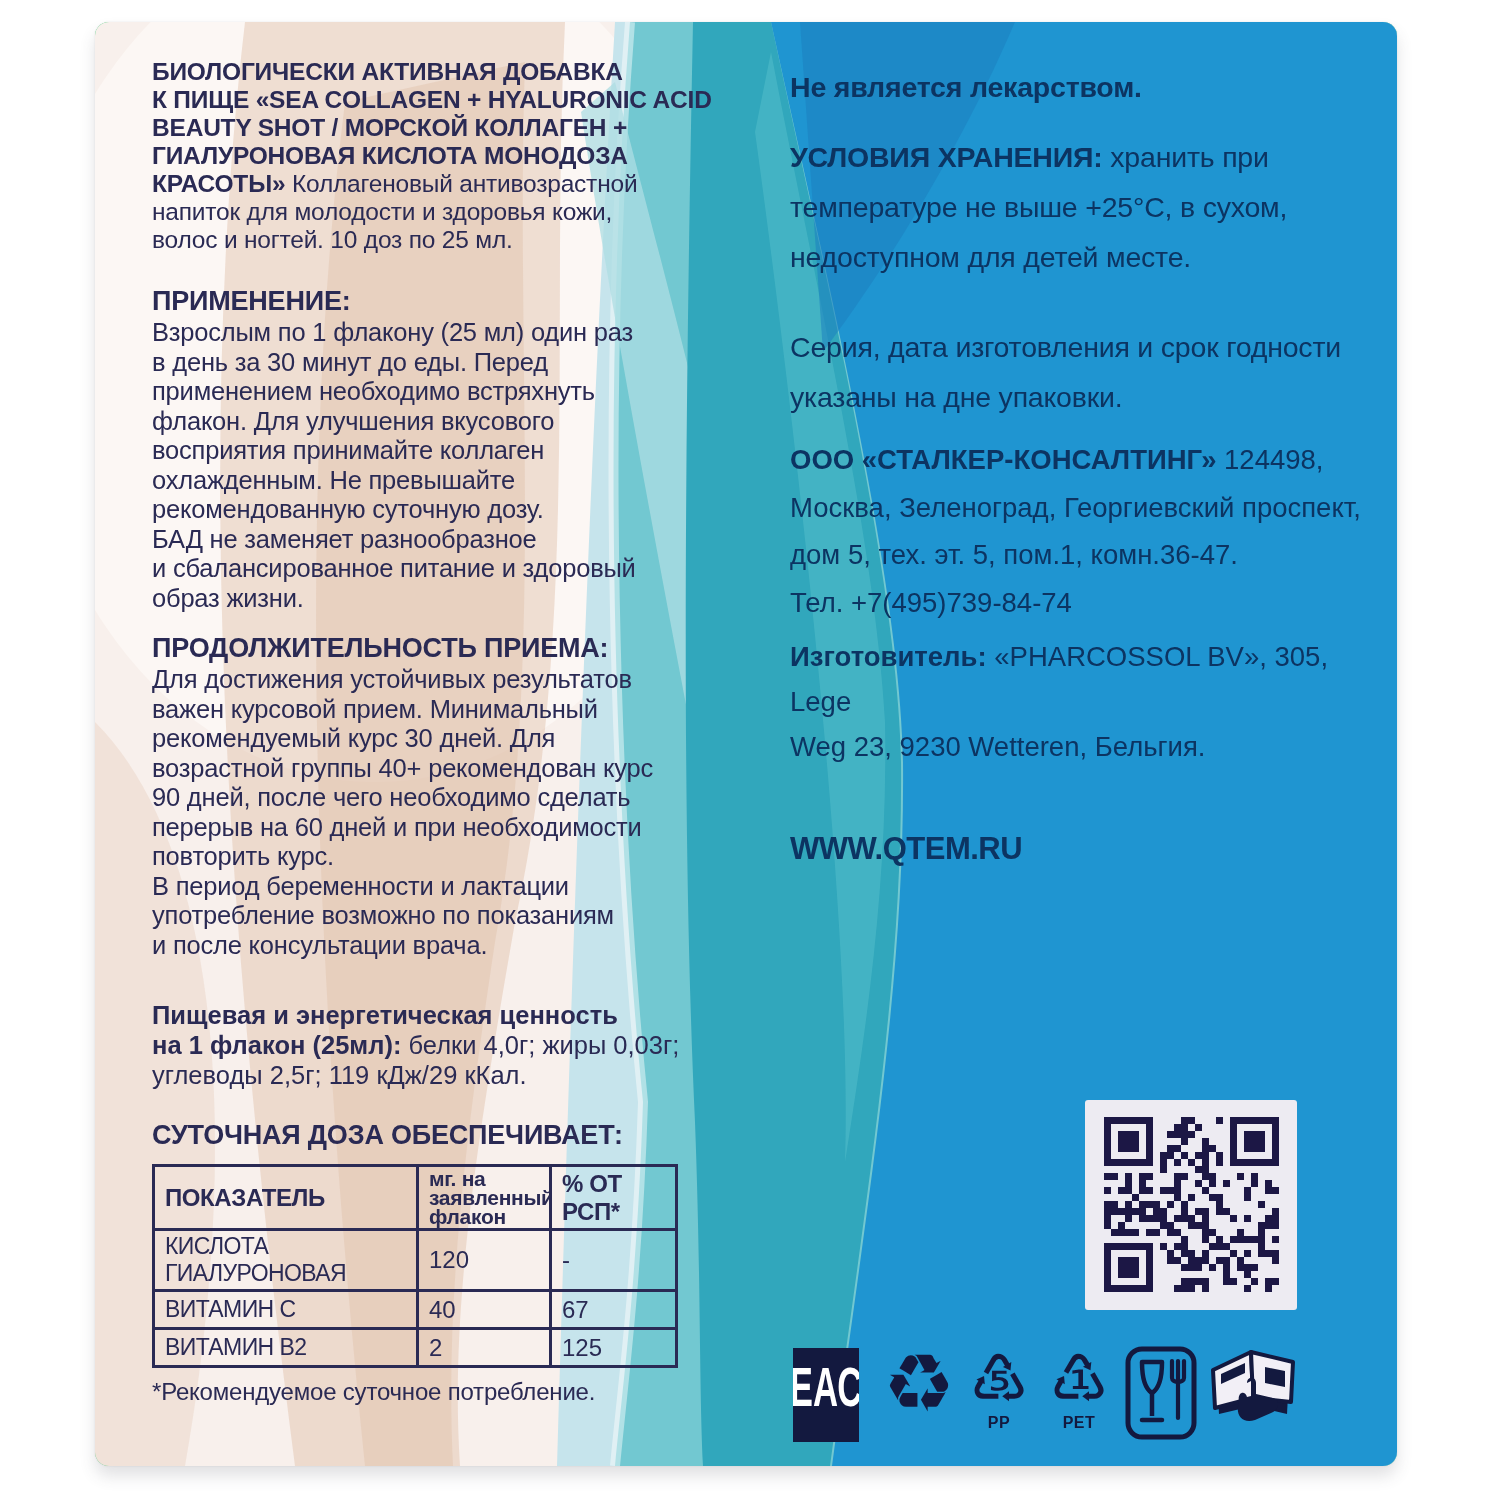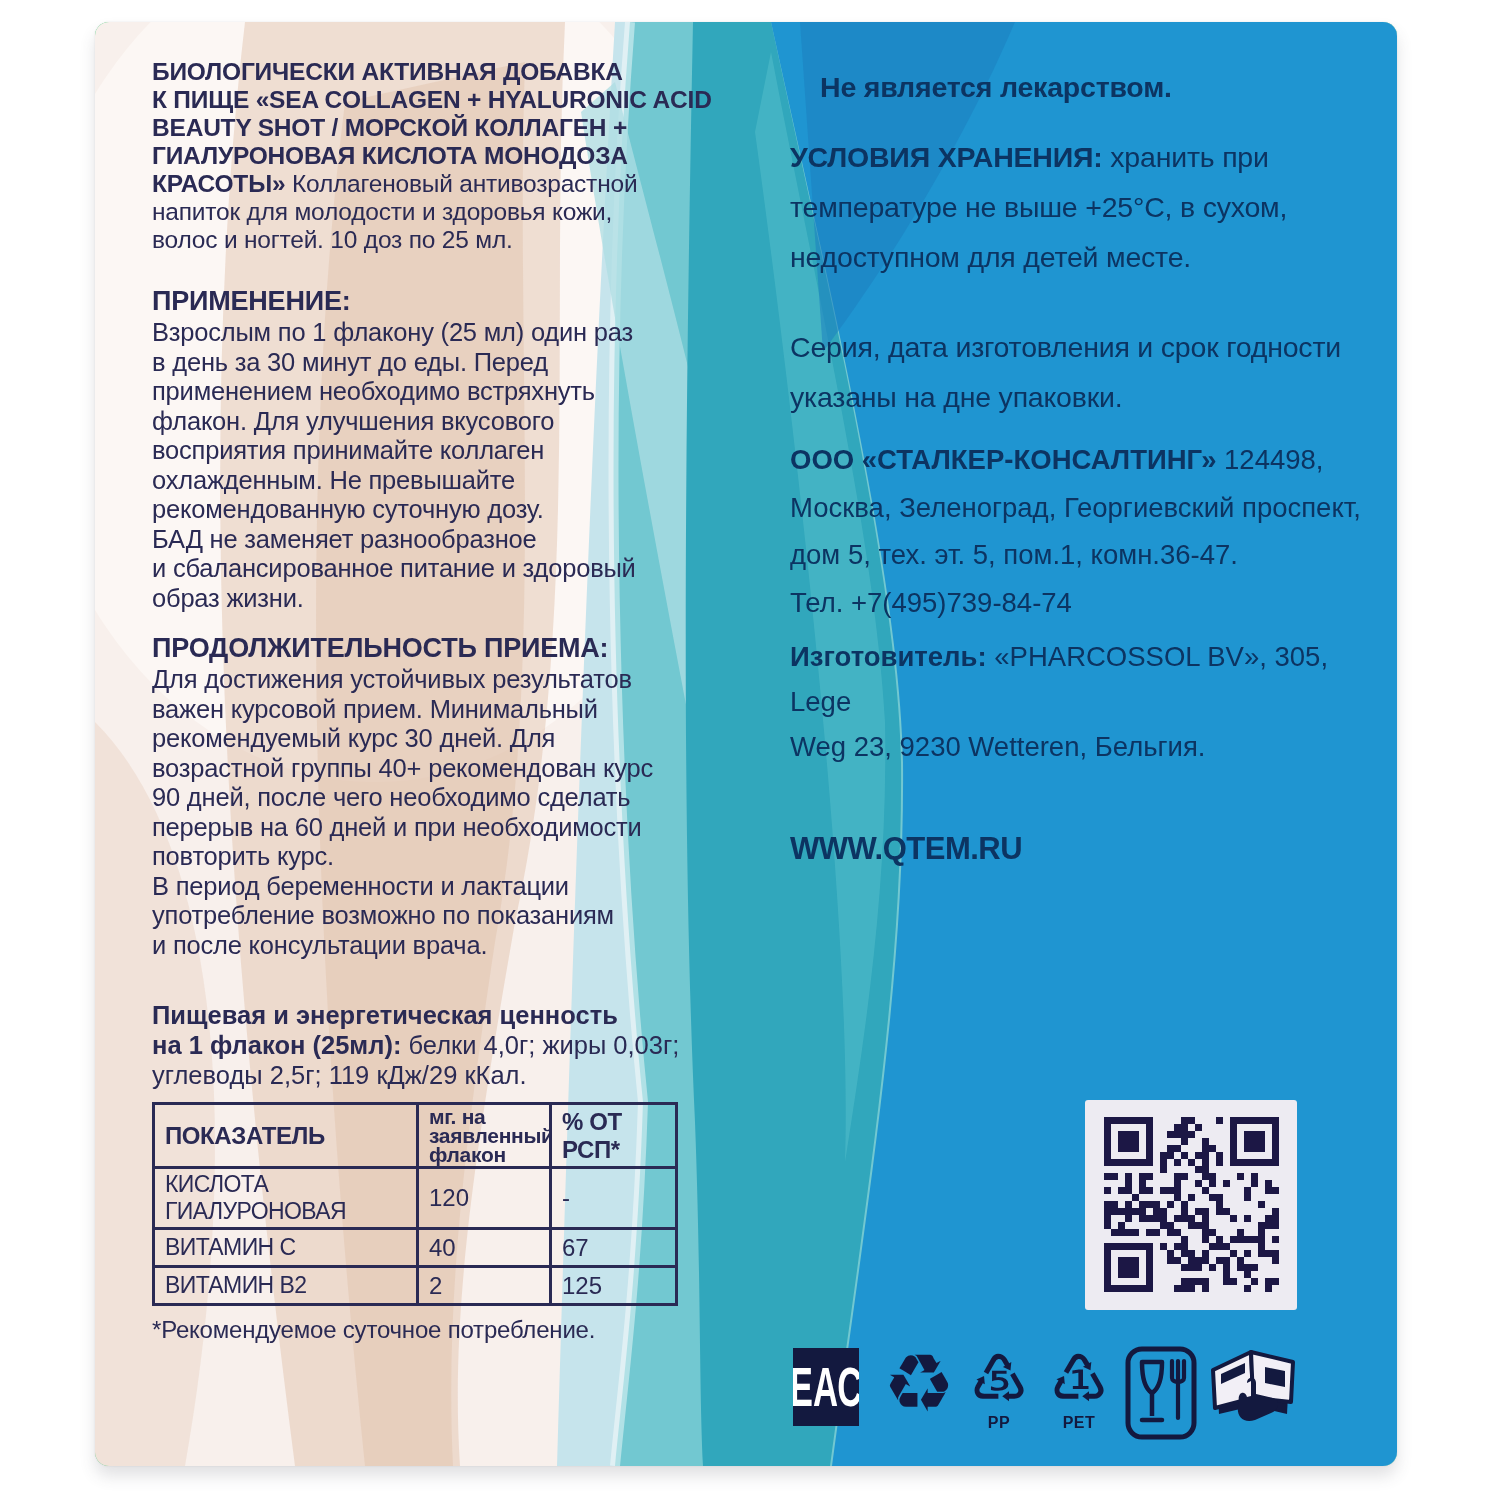--- a/index.html
+++ b/index.html
@@ -41,35 +41,35 @@
   .th-small{font-size:21px;line-height:19px;letter-spacing:-0.3px;}
   tr.hdr{height:58px;}
   tr.row{height:38px;}
   td.name{font-size:23px;letter-spacing:-0.6px;}
   td.val{font-size:24px;}
   .footnote{font-size:24px;margin-top:10px;letter-spacing:-0.2px;}
 
   
   .col-right{position:absolute;left:695px;top:40px;width:582px;color:#0c3462;}
   .body-right{font-size:28.5px;line-height:50px;letter-spacing:-0.2px;}
-  .not-med{margin-top:0px;margin-left:30px;}
+  .not-med{margin-top:0px;}
   .mt-storage{margin-top:20px;}
   .mt-series{margin-top:40px;}
   .mt-importer{margin-top:14px;}
   .importer{font-size:27.5px;line-height:47.5px;}
   .manufacturer{font-size:27.5px;line-height:45px;margin-top:8px;width:560px;}
   .article{font-size:29px;font-weight:bold;margin-top:8px;}
   .website{font-size:31px;font-weight:bold;margin-top:62px;letter-spacing:-0.5px;}
 
   
   .qr-panel{position:absolute;left:990px;top:1078px;width:212px;height:210px;background:#edebf2;border-radius:3px;}
 
   
   .icon{position:absolute;}
-  .eac-box{left:698px;top:1326px;width:66px;height:78px;background:#13193f;}
+  .eac-box{left:698px;top:1326px;width:66px;height:94px;background:#13193f;}
   .recycle{left:782px;top:1314px;width:84px;height:96px;font-family:"DejaVu Sans",sans-serif;
     font-size:80px;line-height:96px;color:#13193f;text-align:center;}
   .tri{width:76px;text-align:center;font-family:"DejaVu Sans",sans-serif;color:#13193f;}
   .tri .glyph{font-size:66px;line-height:64px;}
   .tri .lbl{font-size:16px;font-weight:bold;font-family:"Liberation Sans",sans-serif;margin-top:2px;letter-spacing:0.5px;}
   .pp{left:866px;top:1326px;}
   .pet{left:946px;top:1326px;}
   .glass{left:1030px;top:1324px;}
   .book{left:1108px;top:1308px;}
 </style>
@@ -125,20 +125,21 @@
 перерыв на 60 дней и при необходимости
 повторить курс.
 В период беременности и лактации
 употребление возможно по показаниям
 и после консультации врача.</div>
 
     <div class="nutrition pre mt-nutrition"><span class="b">Пищевая и энергетическая ценность
 на 1 флакон (25мл):</span><span> белки 4,0г; жиры 0,03г;
 углеводы 2,5г; 119 кДж/29 кКал.</span></div>
 
+    <div class="h-left mt-tablehead">СУТОЧНАЯ ДОЗА ОБЕСПЕЧИВАЕТ:</div>
 
     <table class="dose">
       <tbody>
           <tr class="hdr">
         <th class="c1 th-big">ПОКАЗАТЕЛЬ</th>
         <th class="c2 th-small pre">мг. на
 заявленный
 флакон</th>
         <th class="c3 th-big">% ОТ РСП*</th>
       </tr>

